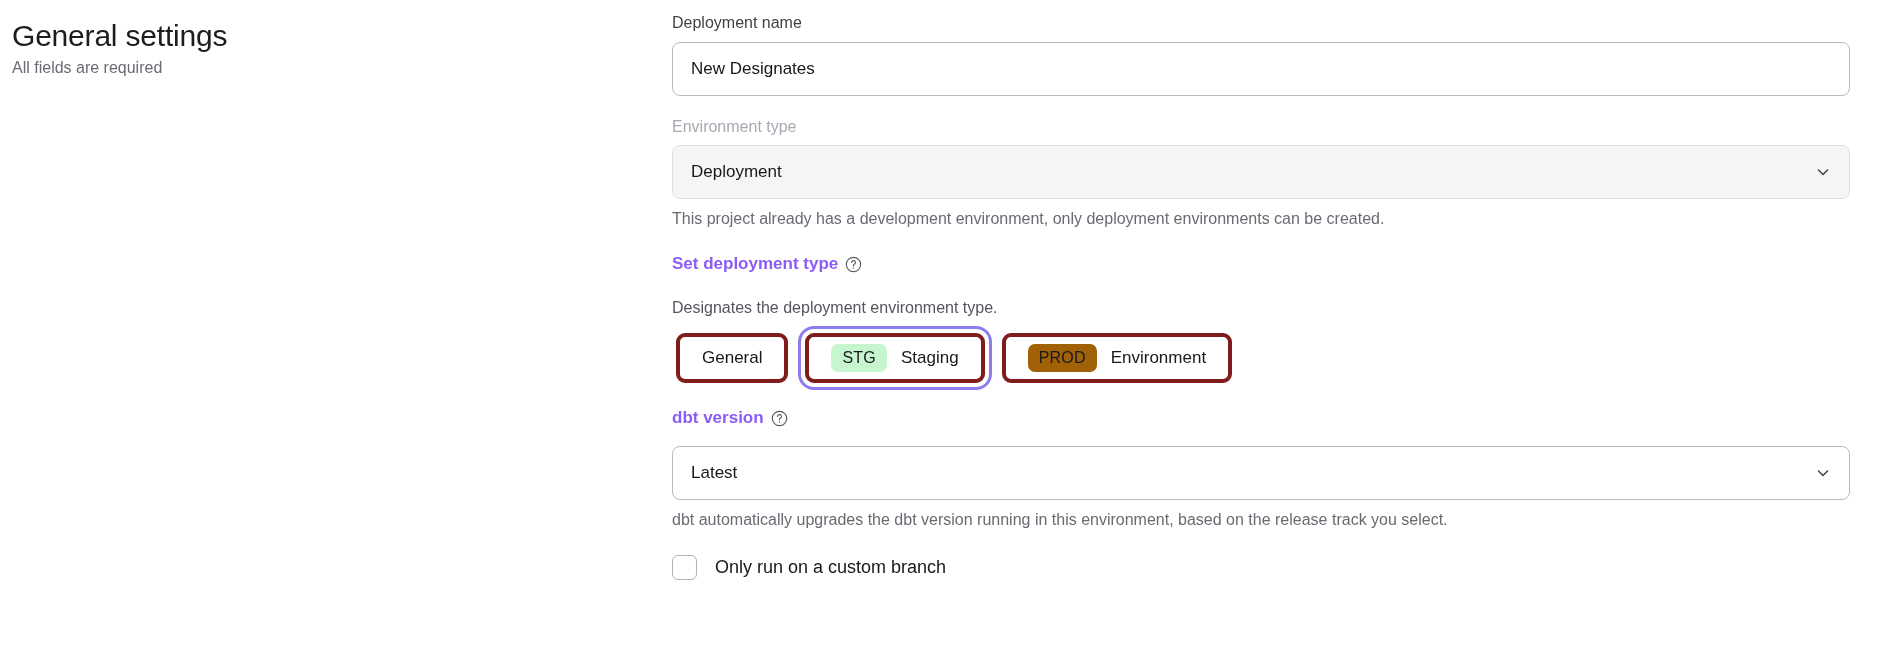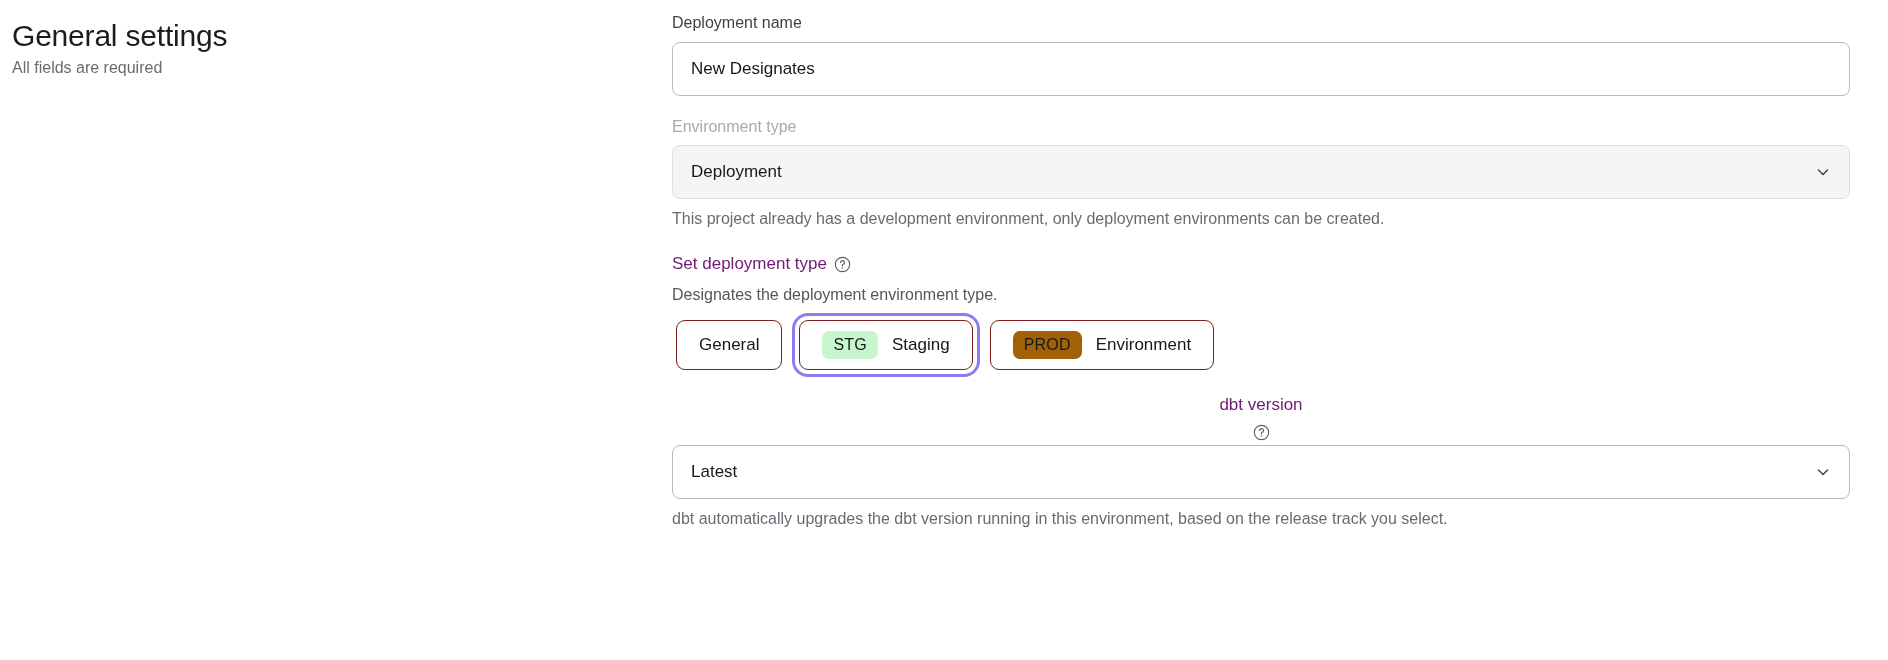--- a/index.html
+++ b/index.html
@@ -47,21 +47,21 @@
     width: 1178px;
   }
 
   .field-label {
     font-size: 16px;
     color: #3f3f46;
     line-height: 1.35;
     margin-bottom: 8px;
   }
   .field-label.muted { color: #a9a9b2; }
-  .field-label.strong { color: #701a75; font-weight: 400; }
+  .field-label.strong { color: #8b5cf6; font-weight: 700; }
 
   .control {
     width: 100%;
     height: 54px;
     border: 1px solid #b9b9c0;
     border-radius: 8px;
     background: #ffffff;
     display: flex;
     align-items: center;
     padding: 0 18px;
@@ -85,21 +85,21 @@
   .help-text {
     font-size: 16px;
     color: #6a6a73;
     line-height: 1.4;
     margin-top: 9px;
   }
   .sub-text {
     font-size: 16px;
     color: #55555e;
     line-height: 1.4;
-    margin-top: 8px;
+    margin-top: 21px;
     margin-bottom: 10px;
   }
 
   .section { margin-top: 22px; }
   .section-head {
     display: flex;
     align-items: center;
     gap: 7px;
   }
   .q-icon {
@@ -110,21 +110,21 @@
   .q-icon svg { display: block; }
 
   
   .seg-group {
     display: flex;
     align-items: center;
     gap: 9px;
   }
   .seg-btn {
     height: 50px;
-    border: 1px solid #7f1d1d;
+    border: 4px solid #7f1d1d;
     border-radius: 9px;
     background: #ffffff;
     display: inline-flex;
     align-items: center;
     gap: 14px;
     padding: 0 22px;
     font-size: 17px;
     color: #18181b;
     cursor: pointer;
     white-space: nowrap;
@@ -238,36 +238,40 @@
           <button class="seg-btn">
             <span class="badge prod">PROD</span>
             <span>Environment</span>
           </button>
         </div>
 
       </div>
     </div>
 
     <div class="section" style="margin-top:20px;">
-      <div class="section-head" style="margin-bottom:4px;flex-direction:column;">
+      <div class="section-head" style="margin-bottom:16px;">
         <span class="field-label strong" style="margin-bottom:0;font-size:17px;">dbt version</span>
         <span class="q-icon">
           <svg viewBox="0 0 18 18" width="17" height="17" fill="none">
             <circle cx="9" cy="9" r="7.6" stroke="#5a5a62" stroke-width="1.2"></circle>
             <path d="M6.9 6.9a2.1 2.1 0 1 1 2.6 2.1c-.5.2-.6.6-.6 1.1v.3" stroke="#5a5a62" stroke-width="1.2" stroke-linecap="round"></path>
             <circle cx="8.9" cy="12.6" r="0.75" fill="#5a5a62"></circle>
           </svg>
         </span>
       </div>
       <div class="control">
         <span class="value">Latest</span>
         <span class="chev">
           <svg viewBox="0 0 16 16" width="16" height="16" fill="none" stroke="#4a4a52" stroke-width="1.6" stroke-linecap="round" stroke-linejoin="round">
               <path d="M3.5 6 L8 10.5 L12.5 6"></path>
             </svg>
         </span>
       </div>
       <div class="help-text">dbt automatically upgrades the dbt version running in this environment, based on the release track you select.</div>
     </div>
 
+    <div class="check-row">
+      <div class="checkbox"></div>
+      <div class="check-label">Only run on a custom branch</div>
+    </div>
 
   </div>
 </div>
 
 </body></html>

